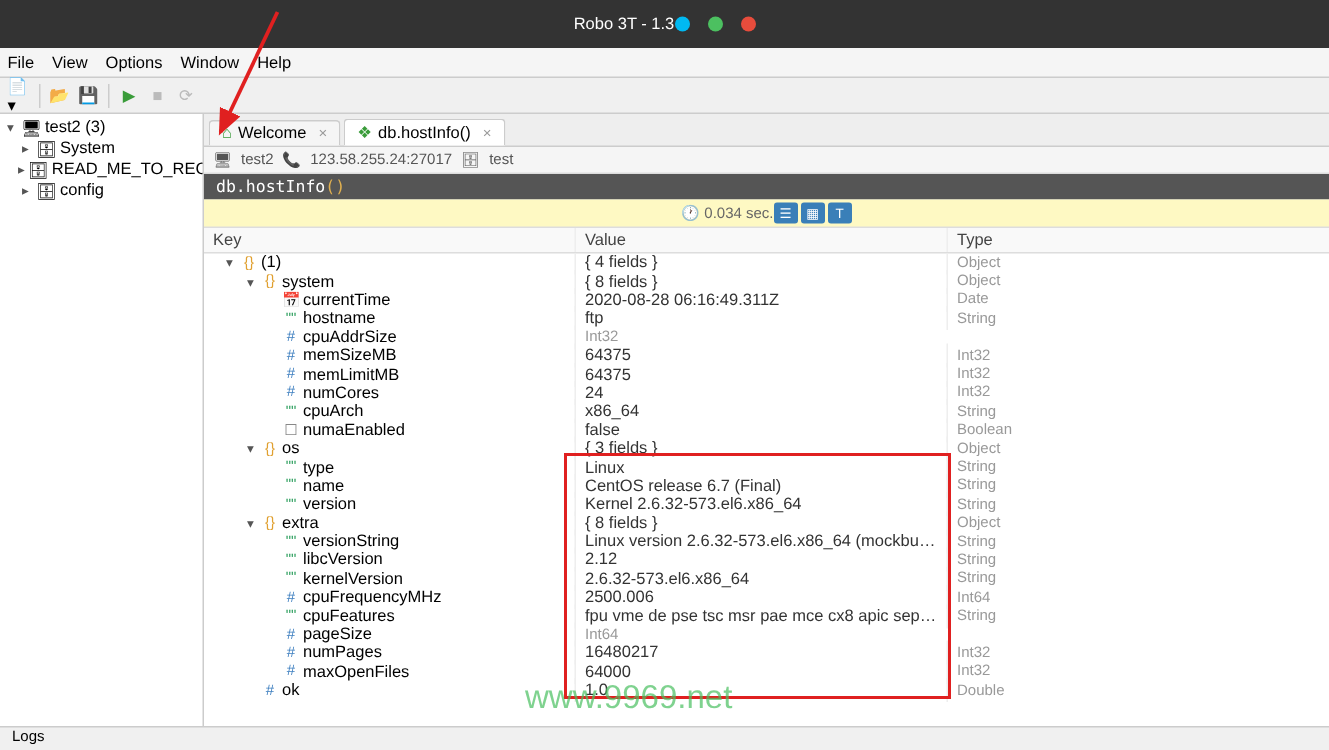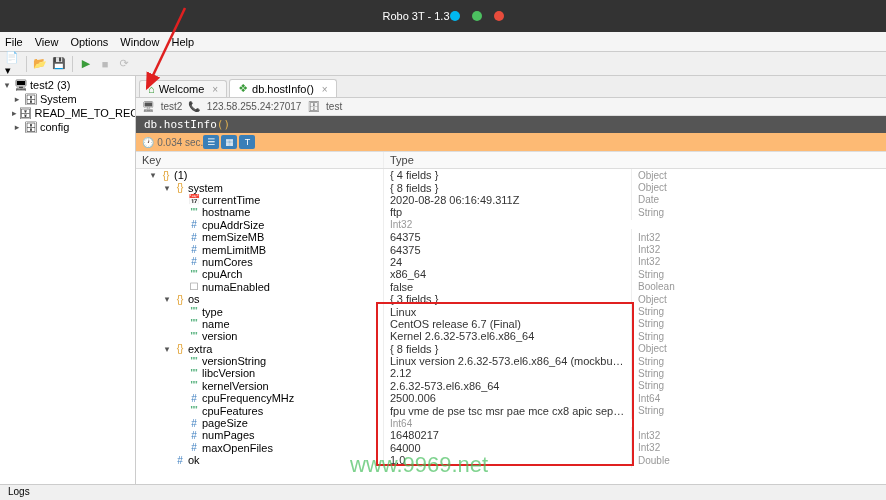--- a/index.html
+++ b/index.html
@@ -18,21 +18,21 @@
   .tree-toggle { width: 10px; text-align: center; color: #555; font-size: 9px; }
   .tree-icon { width: 14px; height: 12px; display: inline-flex; align-items: center; justify-content: center; }
   .content { flex: 1; display: flex; flex-direction: column; overflow: hidden; }
   .tabs { display: flex; background: #eee; border-bottom: 1px solid #ccc; height: 22px; align-items: flex-end; padding-left: 3px; gap: 2px; }
   .tab { background: #fff; border: 1px solid #ccc; border-bottom: none; padding: 2px 8px; display: flex; align-items: flex-end; gap: 4px; font-size: 11px; border-radius: 3px 3px 0 0; }
   .tab.inactive { background: #f5f5f5; }
   .tab .close { color: #999; font-size: 10px; margin-left: 4px; }
   .addressbar { background: #f5f5f5; border-bottom: 1px solid #ddd; height: 18px; display: flex; align-items: center; padding: 0 6px; gap: 6px; font-size: 10px; color: #555; }
   .cmdbar { background: #555; color: #fff; padding: 2px 8px; font-family: monospace; font-size: 11px; }
   .cmdbar .paren { color: #e0b050; }
-  .timebar { background: #fdba74; border-bottom: 1px solid #ddd; padding: 2px 6px; font-size: 10px; color: #666; display: flex; justify-content: flex-start; align-items: center; }
+  .timebar { background: #fef9c3; border-bottom: 1px solid #ddd; padding: 2px 6px; font-size: 10px; color: #666; display: flex; justify-content: center; align-items: center; }
   .view-icons { display: flex; gap: 2px; }
   .view-btn { width: 16px; height: 14px; background: #3a7fb8; border-radius: 2px; display: inline-flex; align-items: center; justify-content: center; }
   .headers { display: flex; background: #f9f9f9; border-bottom: 1px solid #ddd; font-size: 11px; color: #444; }
   .col-key { width: 248px; padding: 2px 6px; border-right: 1px solid #eee; }
   .col-val { width: 248px; padding: 2px 6px; border-right: 1px solid #eee; }
   .col-type { flex: 1; padding: 2px 6px; }
   .grid { flex: 1; overflow: hidden; font-size: 11px; position: relative; }
   .row { display: flex; height: 12.4px; align-items: center; }
   .row .col-key { display: flex; align-items: center; gap: 2px; overflow: hidden; }
   .row .col-val { overflow: hidden; text-overflow: ellipsis; white-space: nowrap; color: #333; }
@@ -131,20 +131,21 @@
       <span><span>🕐</span> <span>0.034 sec.</span></span>
       <span class="view-icons">
         <span class="view-btn" style="color:#fff;font-size:9px">☰</span>
         <span class="view-btn" style="color:#fff;font-size:9px">▦</span>
         <span class="view-btn" style="color:#fff;font-size:9px">T</span>
       </span>
     </div>
 
     <div class="headers">
       <div class="col-key">Key</div>
+      <div class="col-val">Value</div>
       <div class="col-type">Type</div>
     </div>
 
     <div class="grid" id="grid">
       <div class="row">
           <div class="col-key">
             <span class="indent" style="width: 4px;"></span>
             <span class="expand">▾</span>
             <span class="ficon" style="color: rgb(224, 160, 48);">{}</span>
             <span>(1)</span>

